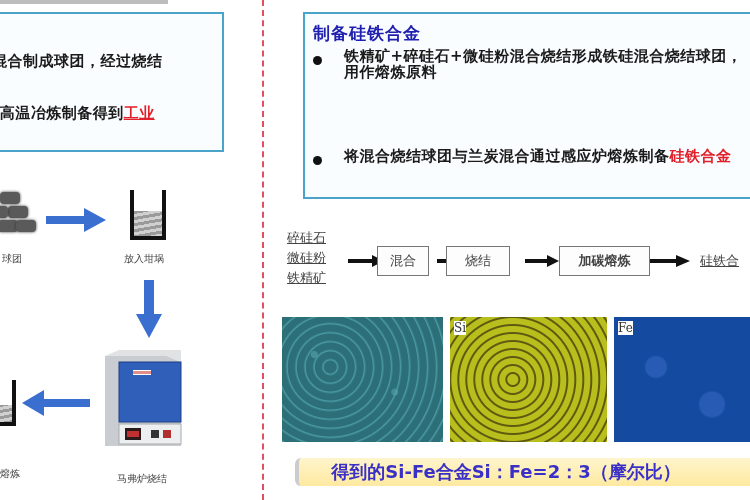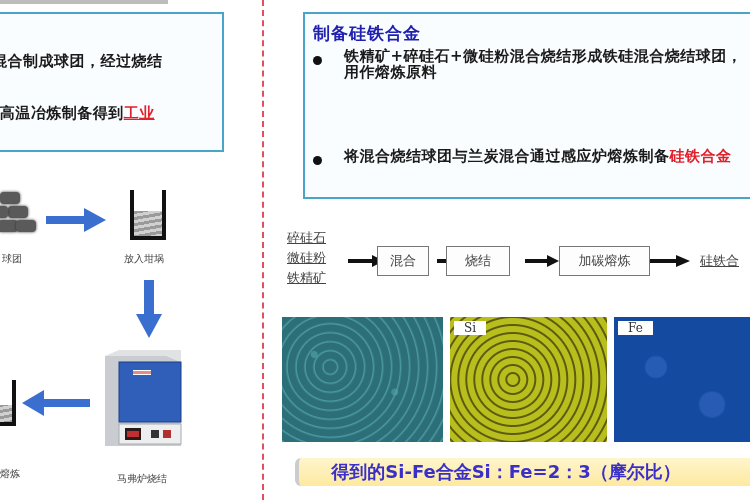--- a/index.html
+++ b/index.html
@@ -85,21 +85,21 @@
       #a8ae1a;
   }
   .micro-3 {
     left: 614px; width: 140px;
     background:
       radial-gradient(circle at 30% 40%, rgba(60,110,200,0.5) 0 10px, transparent 12px),
       radial-gradient(circle at 70% 70%, rgba(60,110,200,0.5) 0 12px, transparent 14px),
       #144aa0;
   }
   .micro-label {
-    position: absolute; left: 4px; top: 4px; padding: 0 10px;
+    position: absolute; left: 4px; top: 4px; padding: 0 0;
     background: #ffffff; font-family: "DejaVu Serif", serif; font-size: 12px; color: #333;
   }
 
   
   .result-bar {
     left: 295px; top: 458px; width: 470px; height: 28px;
     background: linear-gradient(#fff5cc, #fde9a0);
     border-left: 4px solid #cccccc; border-radius: 6px; box-sizing: border-box;
     display: flex; align-items: center; justify-content: center;
   }
@@ -218,21 +218,21 @@
 <svg class="abs flow-arrow" style="left:437px;" width="34" height="12">
   <rect x="0" y="4" width="24" height="4" fill="#111"></rect>
     <polygon points="22,0 34,6 22,12" fill="#111"></polygon>
 </svg>
 <div class="abs flow-box" style="left:446px; width:64px;">烧结</div>
 
 <svg class="abs flow-arrow" style="left:525px;" width="34" height="12">
   <rect x="0" y="4" width="24" height="4" fill="#111"></rect>
     <polygon points="22,0 34,6 22,12" fill="#111"></polygon>
 </svg>
-<div class="abs flow-box" style="left:559px; width:91px;">加碳熔炼</div>
+<div class="abs flow-box" style="left:559px; width:91px;font-weight:bold;">加碳熔炼</div>
 
 <svg class="abs flow-arrow" style="left:650px;" width="40" height="12">
   <rect x="0" y="4" width="28" height="4" fill="#111"></rect>
     <polygon points="26,0 40,6 26,12" fill="#111"></polygon>
 </svg>
 <div class="abs flow-out">硅铁合</div>
 
 <div class="abs micro micro-1"></div>
 <div class="abs micro micro-2">
   <span class="micro-label">Si</span>

